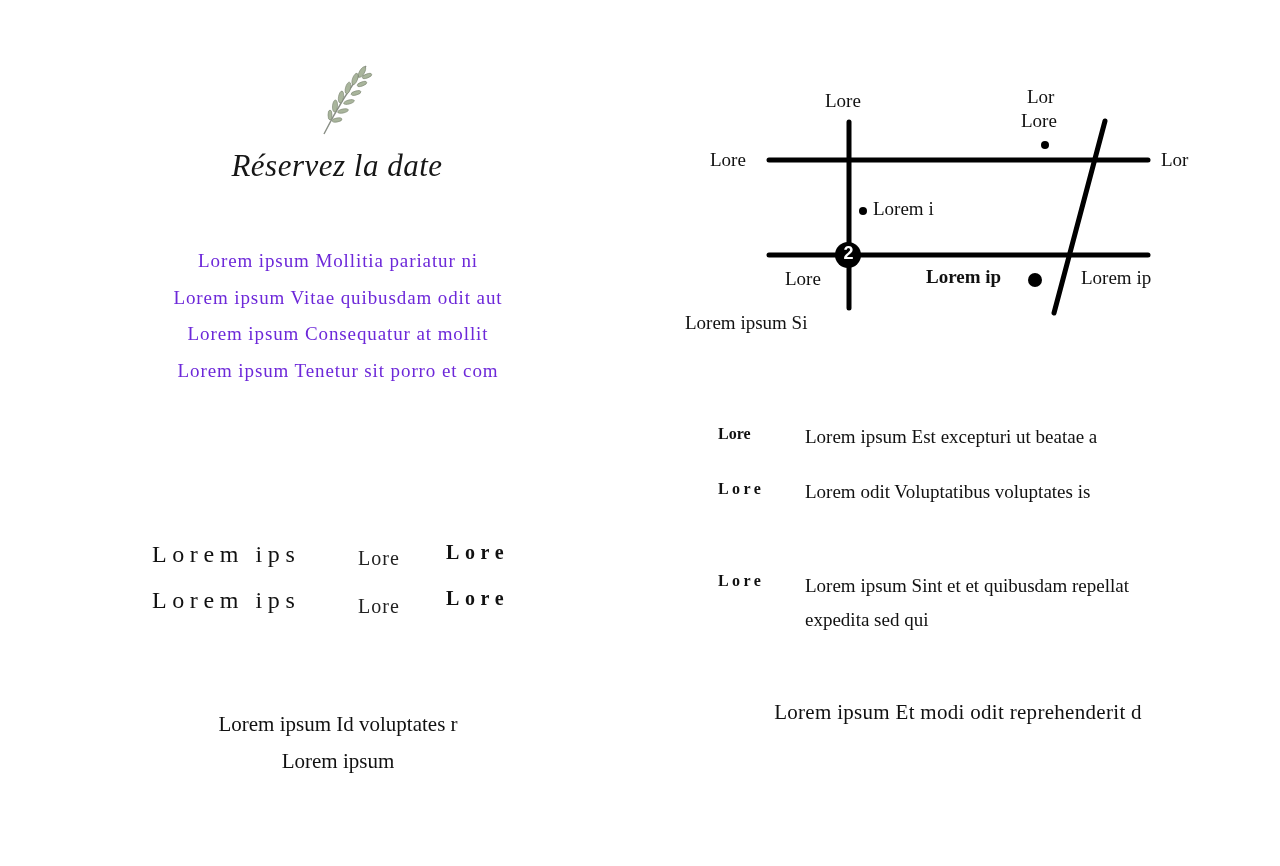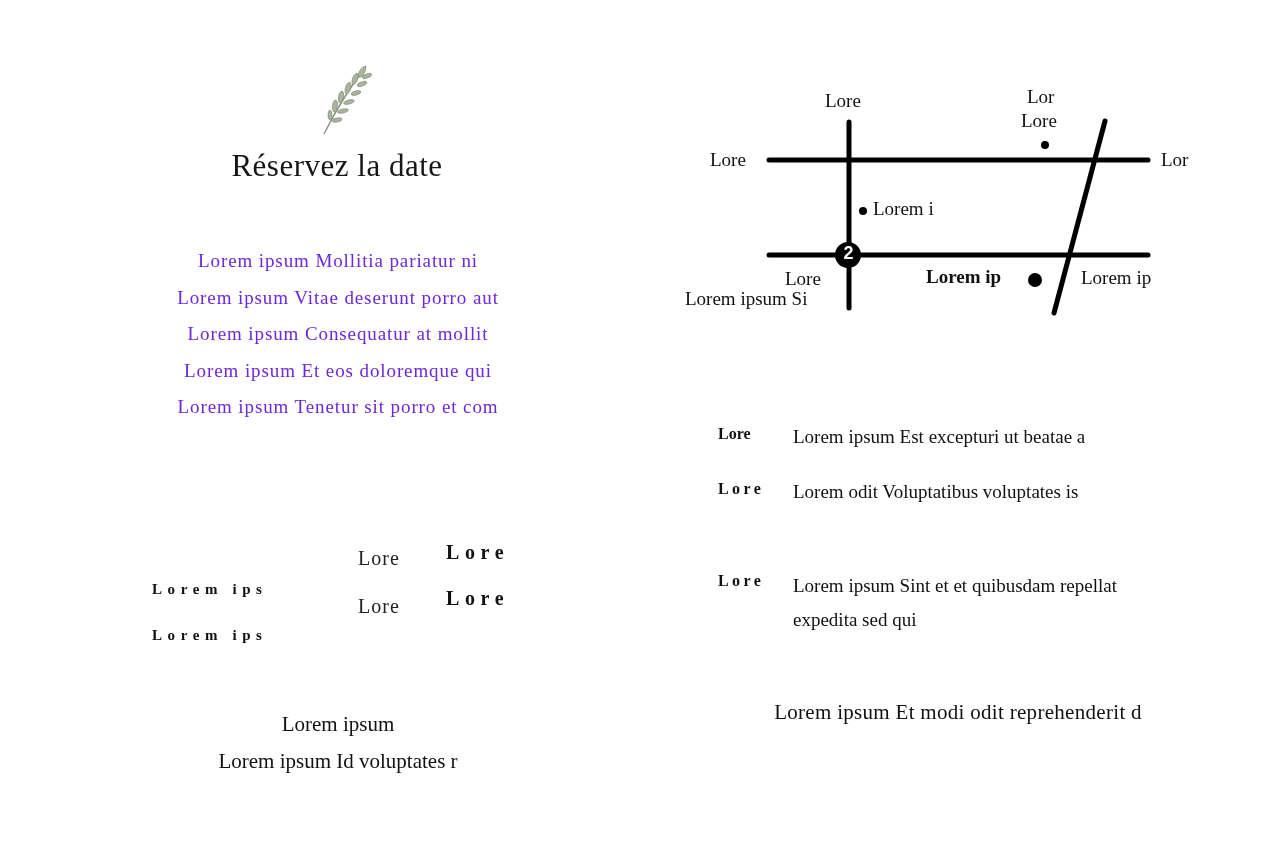--- a/index.html
+++ b/index.html
@@ -8,34 +8,33 @@
       overflow: hidden; color: #111111;
       font-family: "DejaVu Serif", "Liberation Serif", serif;
     }
     .abs { position: absolute; }
     .center { text-align: center; }
 
     
     #leaf { left: 318px; top: 62px; width: 56px; height: 76px; }
     #title {
       left: 140px; width: 394px; top: 148px;
-      font-family: "Liberation Serif", serif; 
+      font-family: "Liberation Serif", serif; font-style: italic;
       font-size: 31px; letter-spacing: 0.5px; color: #161616;
     }
     #intro {
       left: 110px; width: 456px; top: 243px;
       font-family: "Liberation Serif", serif;
       font-size: 19px; line-height: 36.6px; letter-spacing: 0.9px; color: #6d28d9;
     }
     .detail-row { position: absolute; left: 140px; width: 400px; height: 30px; }
     .detail-a {
       position: absolute; left: 12px;
-      font-family: "Liberation Serif", serif; font-weight: bold; font-size: 15px;
+      font-family: "Liberation Serif", serif; font-weight: normal; font-size: 24px;
       letter-spacing: 5.6px;
-      margin-top: 40px;
     }
     .detail-b {
       position: absolute; left: 218px;
       font-family: "Liberation Serif", serif; font-size: 20px; letter-spacing: 1px; color: #222;
     }
     .detail-c {
       position: absolute; left: 306px;
       font-family: "Liberation Serif", serif; font-weight: bold; font-size: 20px;
       letter-spacing: 5.6px;
     }
@@ -52,21 +51,21 @@
     .map-label.bold { font-weight: bold; }
 
     
     .sched-row { position: absolute; left: 716px; width: 500px; }
     .sched-time {
       position: absolute; left: 2px; top: 0;
       font-family: "Liberation Serif", serif; font-weight: bold; font-size: 16px;
     }
     .sched-time.spaced { letter-spacing: 3.4px; }
     .sched-desc {
-      position: absolute; left: 77px; top: 0; width: 430px;
+      position: absolute; left: 89px; top: 0; width: 430px;
       font-family: "Liberation Serif", serif; font-size: 19px; line-height: 34px;
     }
     #closing-right {
       left: 720px; width: 476px; top: 694px;
       font-family: "Liberation Serif", serif; font-size: 21px; line-height: 37px; letter-spacing: 0.3px;
     }
   </style>
 </head>
 <body>
 
@@ -87,40 +86,39 @@
       <ellipse cx="12" cy="53" rx="2" ry="5" transform="rotate(0 12 53)"></ellipse>
       <ellipse cx="19" cy="58" rx="2" ry="5" transform="rotate(80 19 58)"></ellipse>
     </g>
   </svg>
 </div>
 
 <div id="title" class="abs center">Réservez la date</div>
 
 <div id="intro" class="abs center">
   <div>Lorem ipsum Mollitia pariatur ni</div>
-  <div>Lorem ipsum Vitae deserunt porro aut</div>
+  <div>Lorem ipsum Vitae quibusdam odit aut</div>
   <div>Lorem ipsum Consequatur at mollit</div>
-  <div>Lorem ipsum Et eos doloremque qui</div>
   <div>Lorem ipsum Tenetur sit porro et com</div>
 </div>
 
 <div class="detail-row" style="top:541px;">
   <span class="detail-a">Lorem ips</span>
   <span class="detail-b" style="top:6px;">Lore</span>
   <span class="detail-c">Lore</span>
 </div>
 <div class="detail-row" style="top:587px;">
   <span class="detail-a">Lorem ips</span>
   <span class="detail-b" style="top:8px;">Lore</span>
   <span class="detail-c">Lore</span>
 </div>
 
 <div id="closing-left" class="abs center">
+  <div>Lorem ipsum Id voluptates r</div>
   <div>Lorem ipsum</div>
-  <div>Lorem ipsum Id voluptates r</div>
 </div>
 
 <div id="map" class="abs">
   <svg class="abs" style="left:0;top:0;" width="540" height="250" viewBox="0 0 540 250">
     <g stroke="#000" stroke-width="5" stroke-linecap="round">
       <line x1="89" y1="80" x2="468" y2="80"></line>
       <line x1="89" y1="175" x2="468" y2="175"></line>
       <line x1="169" y1="42" x2="169" y2="228"></line>
       <line x1="425" y1="41" x2="374" y2="233"></line>
     </g>
@@ -131,21 +129,21 @@
   </svg>
   <span class="abs" style="left:160px;top:163px;width:17px;text-align:center;color:#fff;font-family:'Liberation Sans',sans-serif;font-weight:bold;font-size:18px;">2</span>
 
   <span class="map-label" style="left:145px;top:10px;">Lore</span>
   <span class="map-label" style="left:347px;top:6px;">Lor</span>
   <span class="map-label" style="left:341px;top:30px;">Lore</span>
   <span class="map-label" style="left:30px;top:69px;">Lore</span>
   <span class="map-label" style="left:481px;top:69px;">Lor</span>
   <span class="map-label" style="left:193px;top:118px;">Lorem i</span>
   <span class="map-label" style="left:105px;top:188px;">Lore</span>
-  <span class="map-label" style="left:5px;top:208px;">Lorem ipsum Si</span>
+  <span class="map-label" style="left:5px;top:232px;">Lorem ipsum Si</span>
   <span class="map-label bold" style="left:246px;top:186px;">Lorem ip</span>
   <span class="map-label" style="left:401px;top:187px;">Lorem ip</span>
 </div>
 
 <div class="sched-row" style="top:420px;">
   <span class="sched-time" style="top:5px;">Lore</span>
   <div class="sched-desc">
     <div>Lorem ipsum Est excepturi ut beatae a</div>
   </div>
 </div>

